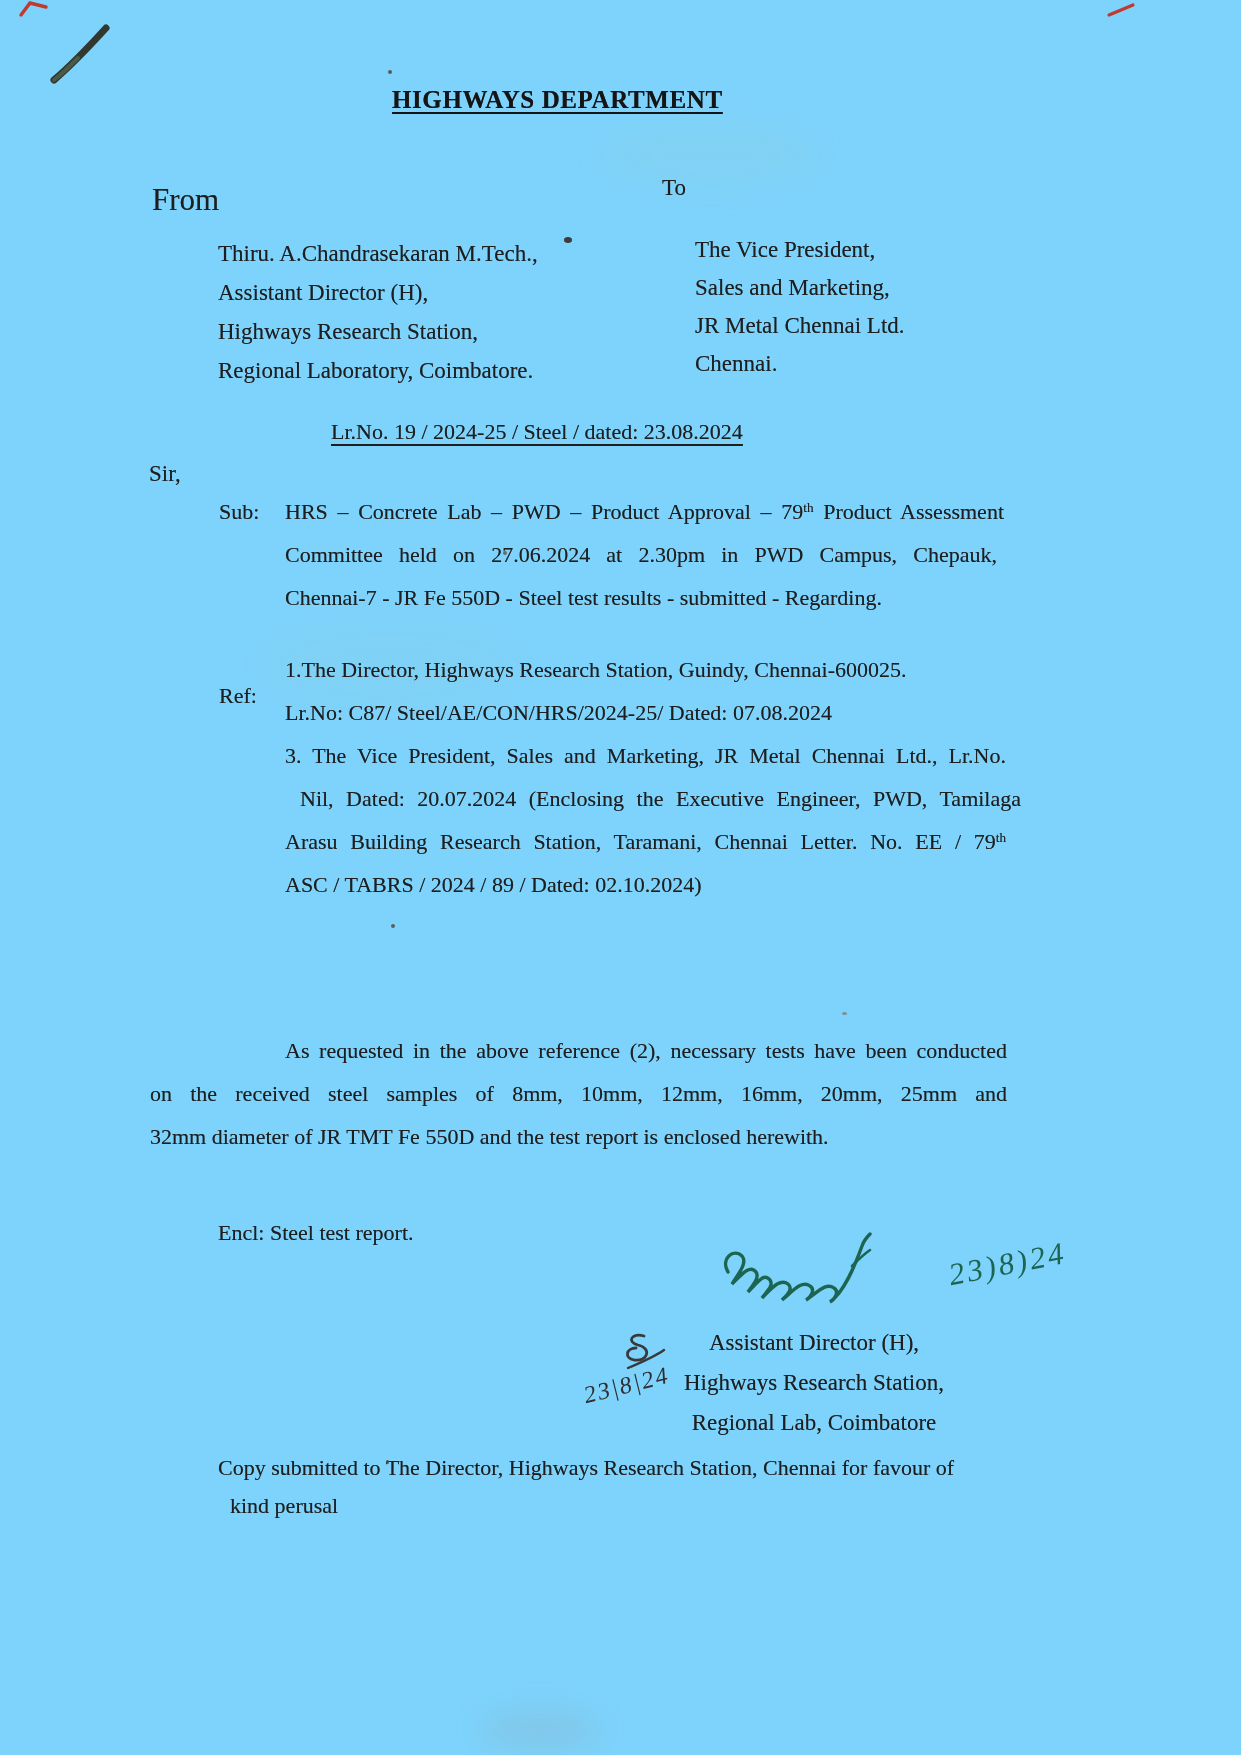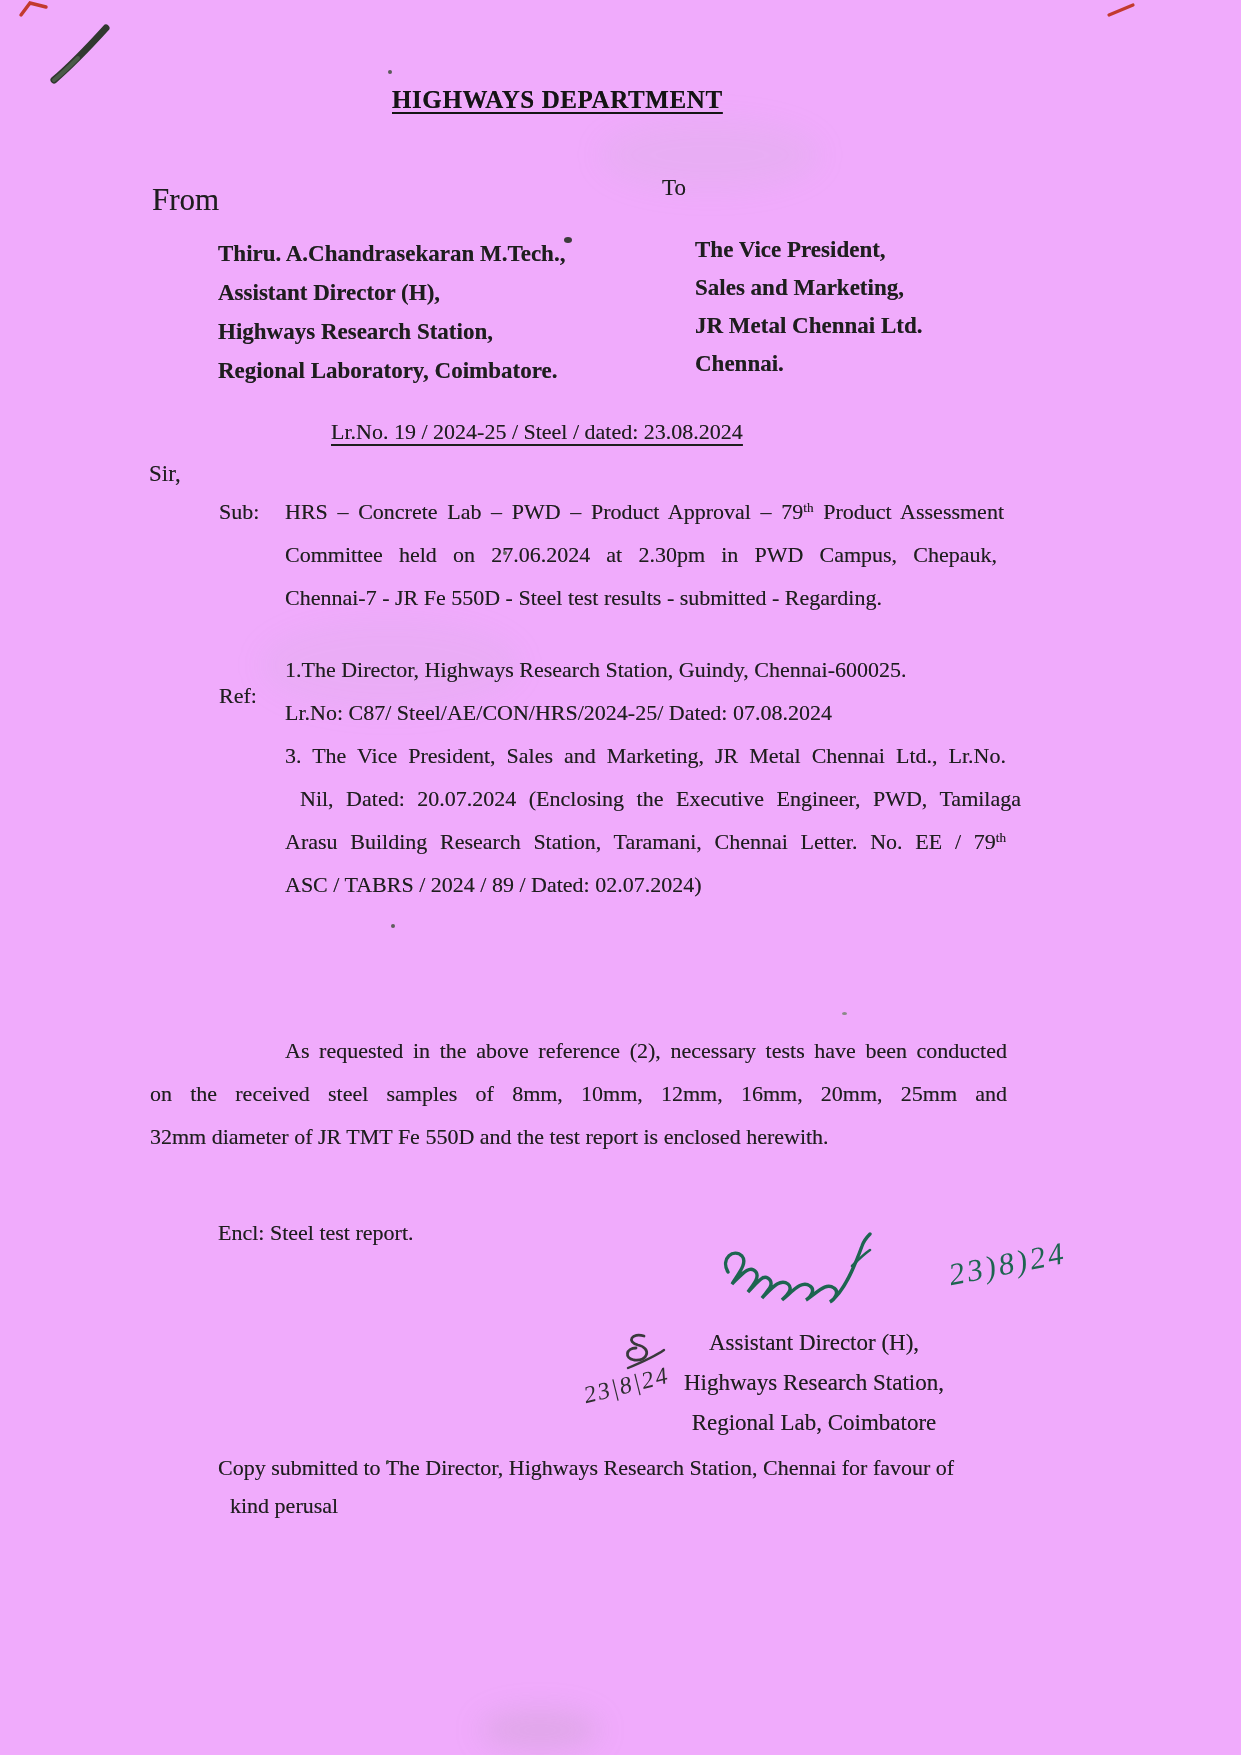--- a/index.html
+++ b/index.html
@@ -1,35 +1,35 @@
 <!DOCTYPE html>
 <html><head>
 <meta charset="utf-8">
 <style>
   html,body{margin:0;padding:0;background:#e8e8e6;}
   .page{
     position:relative;
     width:1241px;height:1755px;
     margin:0 auto;
-    background:#f0abfc;
+    background:#7dd3fc;
     overflow:hidden;
     font-family:"Liberation Serif","DejaVu Serif",serif;
     color:#1e1e1e;
   }
   .txt{position:absolute;font-size:22px;color:#1e1e1e;white-space:nowrap;text-shadow:0 0 .4px rgba(20,20,20,.45);}
   .blocktxt{position:absolute;font-size:22px;color:#1e1e1e;text-shadow:0 0 .4px rgba(20,20,20,.45);}
   .just{text-align:justify;text-align-last:justify;white-space:normal;}
   .title{
     position:absolute;left:392px;top:86px;
     font-size:25px;font-weight:bold;letter-spacing:.6px;color:#151515;
     text-decoration:underline;text-decoration-thickness:2px;text-underline-offset:4px;
     text-shadow:0 0 .5px rgba(0,0,0,.6);white-space:nowrap;
   }
   .underlined{text-decoration:underline;text-decoration-thickness:1.6px;text-underline-offset:5px;}
-  .addr-line{height:39px;line-height:39px;font-weight:bold;}
+  .addr-line{height:39px;line-height:39px;}
   .sup{font-size:.6em;position:relative;top:-.5em;}
   .sig-date-green{
     position:absolute;left:948px;top:1246px;
     font-size:31px;font-style:italic;color:#1d6550;
     transform:rotate(-11deg);letter-spacing:3px;white-space:nowrap;
   }
   .initials-date{
     position:absolute;left:583px;top:1372px;
     font-size:24px;font-style:italic;color:#2e2e30;
     transform:rotate(-14deg);letter-spacing:2px;white-space:nowrap;
@@ -94,21 +94,21 @@
   <div class="txt" style="left:285px;top:585px;">Chennai-7 - JR Fe 550D - Steel test results - submitted - Regarding.</div>
 
   <div class="txt" style="left:219px;top:683px;">Ref:</div>
   <div class="txt" style="left:285px;top:657px;">1.The Director, Highways Research Station, Guindy, Chennai-600025.</div>
   <div class="txt" style="left:285px;top:700px;">Lr.No: C87/ Steel/AE/CON/HRS/2024-25/ Dated: 07.08.2024</div>
   <div class="blocktxt just" style="left:285px;top:743px;width:721px;">3. The Vice President, Sales and Marketing, JR Metal Chennai Ltd., Lr.No.</div>
   <div class="blocktxt just" style="left:300px;top:786px;width:721px;">Nil, Dated: 20.07.2024 (Enclosing the Executive Engineer, PWD, Tamilaga</div>
   <div class="blocktxt just" style="left:285px;top:829px;width:721px;">
     <span>Arasu Building Research Station, Taramani, Chennai Letter. No. EE / 79</span><span class="sup">th</span>
   </div>
-  <div class="txt" style="left:285px;top:872px;">ASC / TABRS / 2024 / 89 / Dated: 02.07.2024)</div>
+  <div class="txt" style="left:285px;top:872px;">ASC / TABRS / 2024 / 89 / Dated: 02.10.2024)</div>
 
   <div class="blocktxt just" style="left:150px;top:1038px;width:857px;padding-left:135px;box-sizing:border-box;">As requested in the above reference (2), necessary tests have been conducted</div>
   <div class="blocktxt just" style="left:150px;top:1081px;width:857px;">on the received steel samples of 8mm, 10mm, 12mm, 16mm, 20mm, 25mm and</div>
   <div class="txt" style="left:150px;top:1124px;">32mm diameter of JR TMT Fe 550D and the test report is enclosed herewith.</div>
 
   <div class="txt" style="left:218px;top:1220px;">Encl: Steel test report.</div>
 
   <svg style="position:absolute;left:712px;top:1232px;" width="252" height="86" viewBox="0 0 252 86">
     <path d="M16,40 C8,26 22,16 30,24 C36,31 26,42 20,52 C30,42 38,32 44,40 C48,46 40,54 36,60 C46,50 52,40 58,48 C62,54 54,60 50,66 C60,56 68,46 76,52 C82,57 74,64 70,68 C82,58 90,48 98,54 C104,58 98,66 94,68 C106,60 114,50 122,56 C128,60 122,68 118,70 C132,60 142,36 150,14 C152,8 156,4 158,2" fill="none" stroke="#1d6550" stroke-width="3.4" stroke-linecap="round"></path>
     <path d="M140,34 C146,28 152,22 158,18" fill="none" stroke="#1d6550" stroke-width="2.6" stroke-linecap="round"></path>

